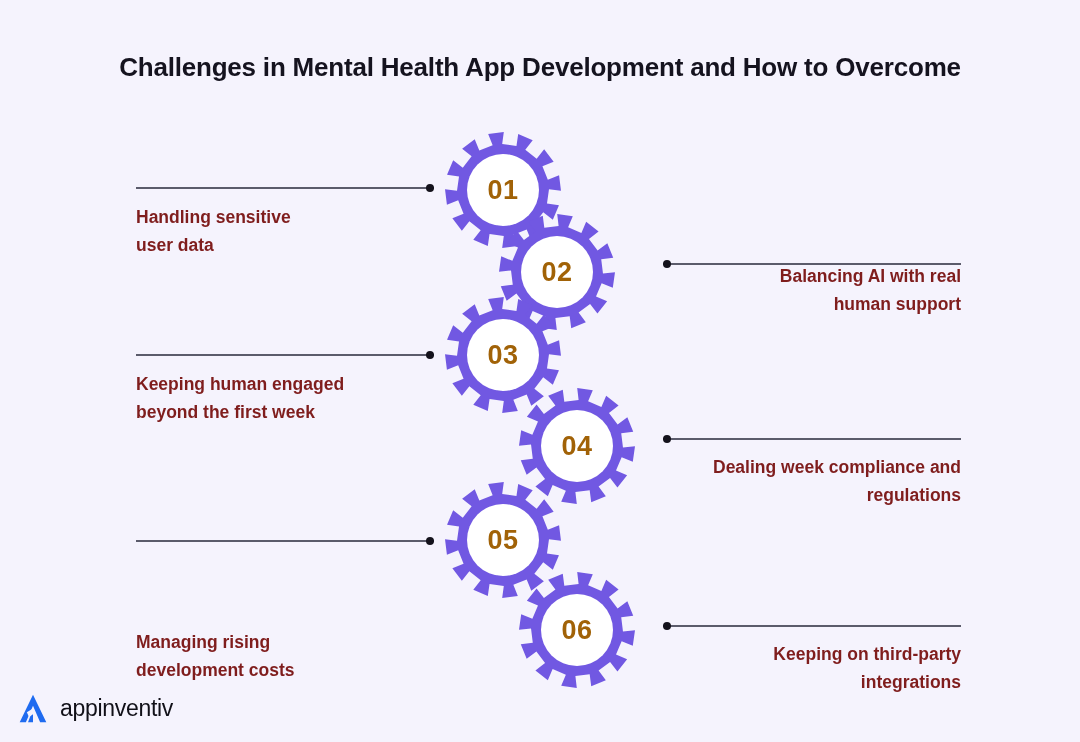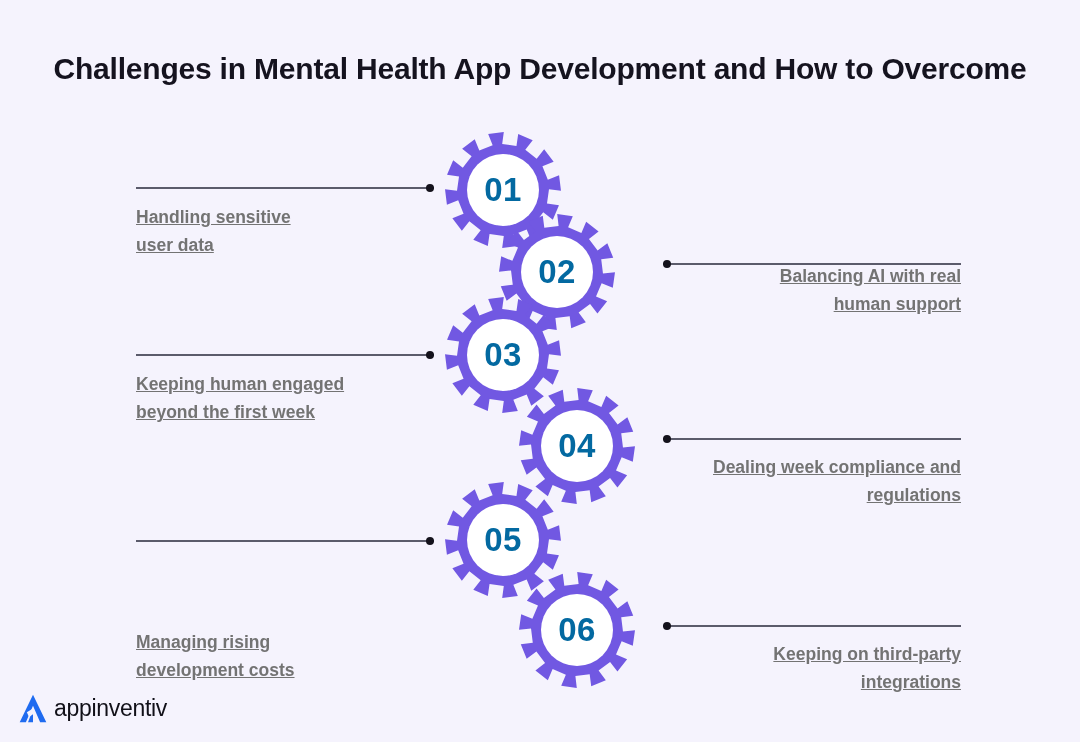--- a/index.html
+++ b/index.html
@@ -22,44 +22,44 @@
     height: 742px;
   }
 
   
   .title {
     position: absolute;
     left: 0;
     top: 52px;
     width: 1080px;
     text-align: center;
-    font-size: 30px;
+    font-size: 26px;
     font-weight: bold;
     color: #15131f;
     letter-spacing: -0.2px;
   }
 
   
   .gear {
     position: absolute;
     width: 118px;
     height: 118px;
   }
   .gear svg { display: block; width: 118px; height: 118px; }
   .gear .num {
     position: absolute;
     left: 0; top: 0;
     width: 118px;
     height: 118px;
     display: flex;
     align-items: center;
     justify-content: center;
-    font-size: 33px;
+    font-size: 27px;
     font-weight: bold;
-    color: #0369a1;
+    color: #a16207;
     letter-spacing: 0.5px;
   }
 
   
   .connector {
     position: absolute;
     height: 2px;
     background: #5b5b6b;
   }
   .dot {
@@ -68,36 +68,35 @@
     height: 8px;
     border-radius: 50%;
     background: #14121c;
   }
 
   
   .label {
     position: absolute;
     font-size: 17.5px;
     font-weight: bold;
-    color: #737373;
+    color: #7f1d1d;
     line-height: 1.62;
     white-space: pre-line;
-    text-decoration: underline;
   }
   .label.left  { text-align: left; }
   .label.right { text-align: right; }
 
   
   .logo {
     position: absolute;
     left: 14px;
     bottom: 14px;
     display: flex;
     align-items: center;
-    gap: 2px;
+    gap: 8px;
   }
   .logo-mark { width: 38px; height: 38px; display: block; }
   .logo-text {
     font-size: 23px;
     color: #111018;
     letter-spacing: -0.3px;
     line-height: 1;
     margin-bottom: 2px;
   }
 </style>

